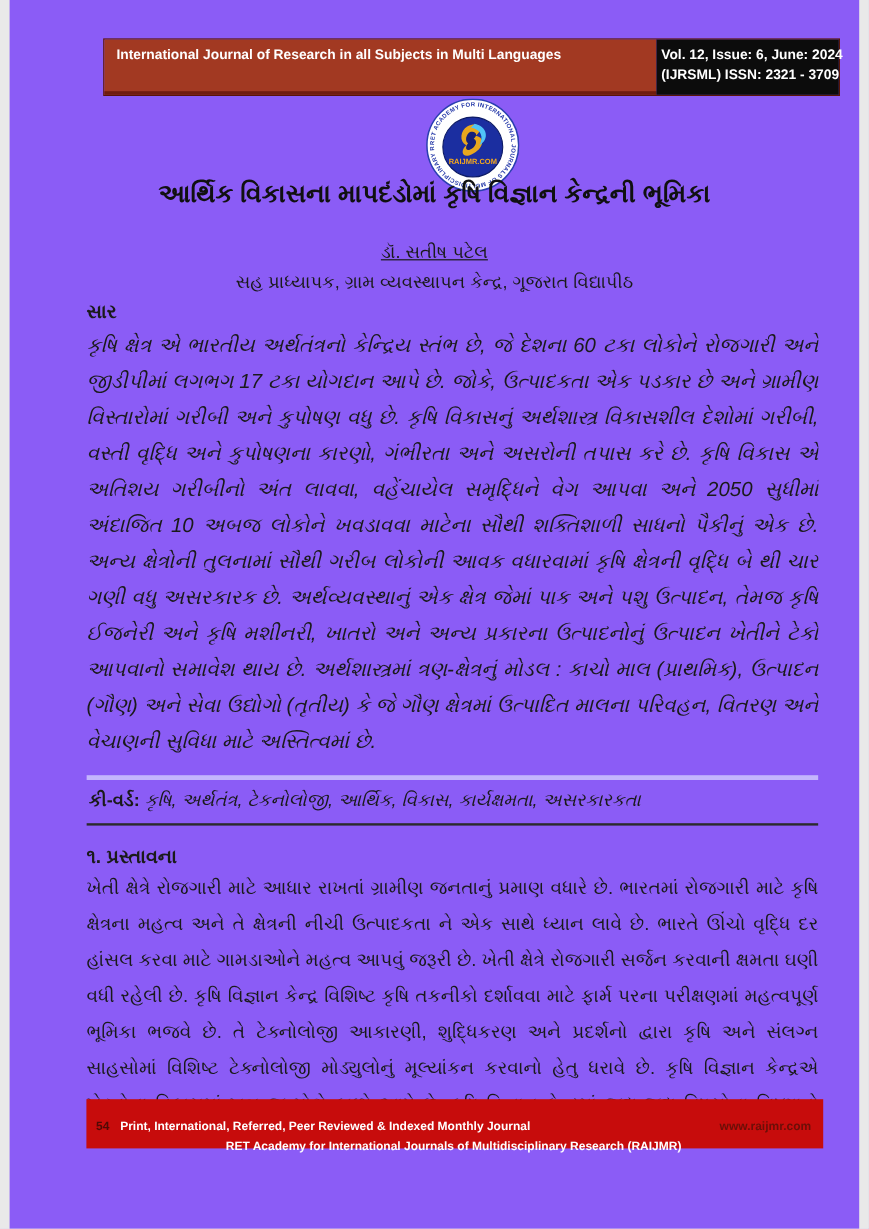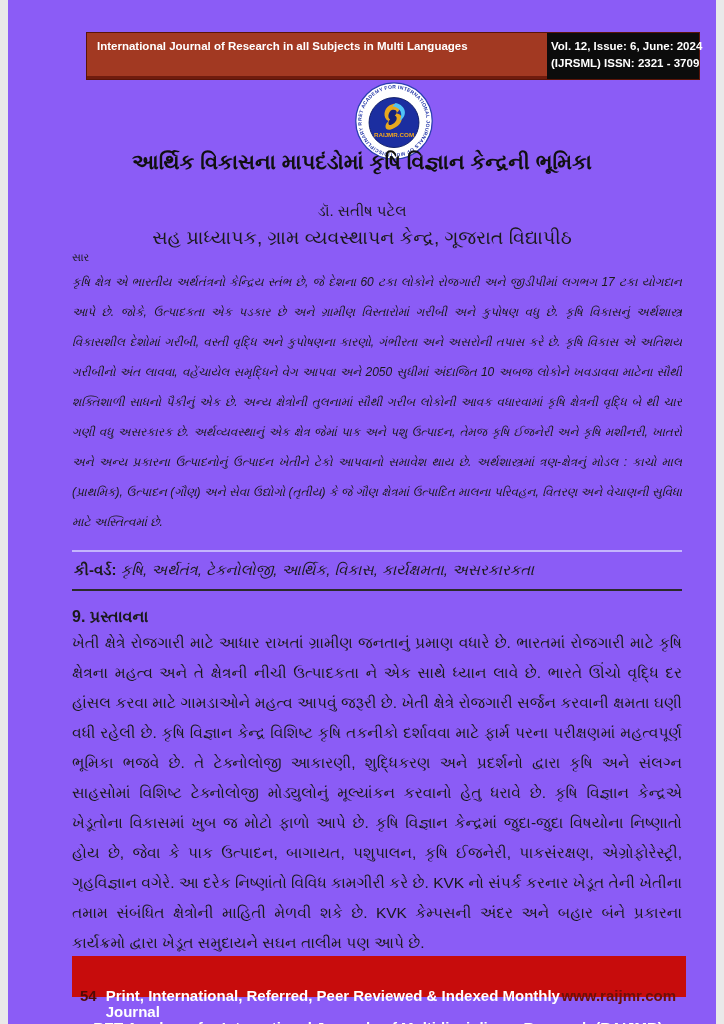--- a/index.html
+++ b/index.html
@@ -42,64 +42,64 @@
   
   .logo { position:absolute; top:82px; left:347px; width:78px; height:78px; }
   
   .title {
     position:absolute; top:150px; left:40px; right:40px;
     text-align:center;
     font-size:21px; font-weight:bold; color:#101010;
   }
   .author {
     position:absolute; top:202px; left:40px; right:40px;
-    text-align:center; font-size:15px;
+    text-align:center; font-size:15px;text-decoration:underline;
   }
   .affiliation {
     position:absolute; top:227px; left:40px; right:40px;
-    text-align:center; font-size:19px;
+    text-align:center; font-size:15px;
   }
   
   .content {
     position:absolute; top:251px; left:64px; right:34px; bottom:70px;
     overflow:hidden;
   }
-  .abstract-heading { font-size:11px; font-weight:normal; margin-bottom:3px; }
+  .abstract-heading { font-size:16px; font-weight:bold; margin-bottom:3px; }
   .abstract-body {
     font-style:italic;
-    font-size:12px; line-height:30px;
+    font-size:17px; line-height:30px;
     text-align:justify;
   }
   .keywords {
     margin-top:13px;
-    border-top:2px solid #c4b5fd;
+    border-top:4px solid #c4b5fd;
     border-bottom:2px solid #2b2b2b;
     padding:9px 2px 10px 2px;
     font-size:15px;
   }
   .keywords .kw-label { font-weight:bold; font-style:normal; }
   .keywords .kw-value { font-style:italic; }
   .section-heading { font-size:16px; font-weight:bold; margin-top:17px; }
   .section-body {
     font-size:15.5px; line-height:30px;
     text-align:justify;
     margin-top:2px;
   }
   
   .footer-bar {
-    position:absolute; left:64px; right:30px; top:956px; height:41px;
+    position:absolute; left:64px; right:30px; top:916px; height:41px;
     background:#c70c0c;
     color:#ffffff;
     font-weight:bold;
-    font-size:15px; line-height:16px;
-    padding:4px 10px 0 8px;
+    font-size:10px; line-height:16px;
+    padding:16px 10px 0 8px;
   }
   .footer-line1 { display:flex; align-items:baseline; }
   .footer-page-num { color:#4f0a05; margin-right:9px; }
-  .footer-website { color:#6b0f08; margin-left:auto;margin-top:28px; }
+  .footer-website { color:#6b0f08; margin-left:auto; }
   .footer-line2 { text-align:center; }
 </style>
 </head>
 <body>
 
 <div class="page">
 
   <div class="header-bar">
     <div class="header-left">
       <div>International Journal of Research in all Subjects in Multi Languages</div>
@@ -134,21 +134,21 @@
   <div class="content">
 
     <div class="abstract-heading">સાર</div>
     <div class="abstract-body">કૃષિ ક્ષેત્ર એ ભારતીય અર્થતંત્રનો કેન્દ્રિય સ્તંભ છે, જે દેશના 60 ટકા લોકોને રોજગારી અને જીડીપીમાં લગભગ 17 ટકા યોગદાન આપે છે. જોકે, ઉત્પાદકતા એક પડકાર છે અને ગ્રામીણ વિસ્તારોમાં ગરીબી અને કુપોષણ વધુ છે. કૃષિ વિકાસનું અર્થશાસ્ત્ર વિકાસશીલ દેશોમાં ગરીબી, વસ્તી વૃદ્ધિ અને કુપોષણના કારણો, ગંભીરતા અને અસરોની તપાસ કરે છે. કૃષિ વિકાસ એ અતિશય ગરીબીનો અંત લાવવા, વહેંચાયેલ સમૃદ્ધિને વેગ આપવા અને 2050 સુધીમાં અંદાજિત 10 અબજ લોકોને ખવડાવવા માટેના સૌથી શક્તિશાળી સાધનો પૈકીનું એક છે. અન્ય ક્ષેત્રોની તુલનામાં સૌથી ગરીબ લોકોની આવક વધારવામાં કૃષિ ક્ષેત્રની વૃદ્ધિ બે થી ચાર ગણી વધુ અસરકારક છે. અર્થવ્યવસ્થાનું એક ક્ષેત્ર જેમાં પાક અને પશુ ઉત્પાદન, તેમજ કૃષિ ઈજનેરી અને કૃષિ મશીનરી, ખાતરો અને અન્ય પ્રકારના ઉત્પાદનોનું ઉત્પાદન ખેતીને ટેકો આપવાનો સમાવેશ થાય છે. અર્થશાસ્ત્રમાં ત્રણ-ક્ષેત્રનું મોડલ : કાચો માલ (પ્રાથમિક), ઉત્પાદન (ગૌણ) અને સેવા ઉદ્યોગો (તૃતીય) કે જે ગૌણ ક્ષેત્રમાં ઉત્પાદિત માલના પરિવહન, વિતરણ અને વેચાણની સુવિધા માટે અસ્તિત્વમાં છે.</div>
 
     <div class="keywords">
       <span class="kw-label">કી-વર્ડ:</span>
       <span class="kw-value">કૃષિ, અર્થતંત્ર, ટેકનોલોજી, આર્થિક, વિકાસ, કાર્યક્ષમતા, અસરકારકતા</span>
     </div>
 
-    <div class="section-heading">9. પ્રસ્તાવના</div>
+    <div class="section-heading">૧. પ્રસ્તાવના</div>
     <div class="section-body">ખેતી ક્ષેત્રે રોજગારી માટે આધાર રાખતાં ગ્રામીણ જનતાનું પ્રમાણ વધારે છે. ભારતમાં રોજગારી માટે કૃષિ ક્ષેત્રના મહત્વ અને તે ક્ષેત્રની નીચી ઉત્પાદકતા ને એક સાથે ધ્યાન લાવે છે. ભારતે ઊંચો વૃદ્ધિ દર હાંસલ કરવા માટે ગામડાઓને મહત્વ આપવું જરૂરી છે. ખેતી ક્ષેત્રે રોજગારી સર્જન કરવાની ક્ષમતા ઘણી વધી રહેલી છે. કૃષિ વિજ્ઞાન કેન્દ્ર વિશિષ્ટ કૃષિ તકનીકો દર્શાવવા માટે ફાર્મ પરના પરીક્ષણમાં મહત્વપૂર્ણ ભૂમિકા ભજવે છે. તે ટેક્નોલોજી આકારણી, શુદ્ધિકરણ અને પ્રદર્શનો દ્વારા કૃષિ અને સંલગ્ન સાહસોમાં વિશિષ્ટ ટેક્નોલોજી મોડ્યુલોનું મૂલ્યાંકન કરવાનો હેતુ ધરાવે છે. કૃષિ વિજ્ઞાન કેન્દ્રએ ખેડૂતોના વિકાસમાં ખુબ જ મોટો ફાળો આપે છે. કૃષિ વિજ્ઞાન કેન્દ્રમાં જુદા-જુદા વિષયોના નિષ્ણાતો હોય છે, જેવા કે પાક ઉત્પાદન, બાગાયત, પશુપાલન, કૃષિ ઈજનેરી, પાકસંરક્ષણ, એગ્રોફોરેસ્ટ્રી, ગૃહવિજ્ઞાન વગેરે. આ દરેક નિષ્ણાંતો વિવિધ કામગીરી કરે છે. KVK નો સંપર્ક કરનાર ખેડૂત તેની ખેતીના તમામ સંબંધિત ક્ષેત્રોની માહિતી મેળવી શકે છે. KVK કેમ્પસની અંદર અને બહાર બંને પ્રકારના કાર્યક્રમો દ્વારા ખેડૂત સમુદાયને સઘન તાલીમ પણ આપે છે.</div>
 
   </div>
 
   <div class="footer-bar">
     <div class="footer-line1">
       <span class="footer-page-num">54</span>
       <span>Print, International, Referred, Peer Reviewed &amp; Indexed Monthly Journal</span>
       <span class="footer-website">www.raijmr.com</span>
     </div>

